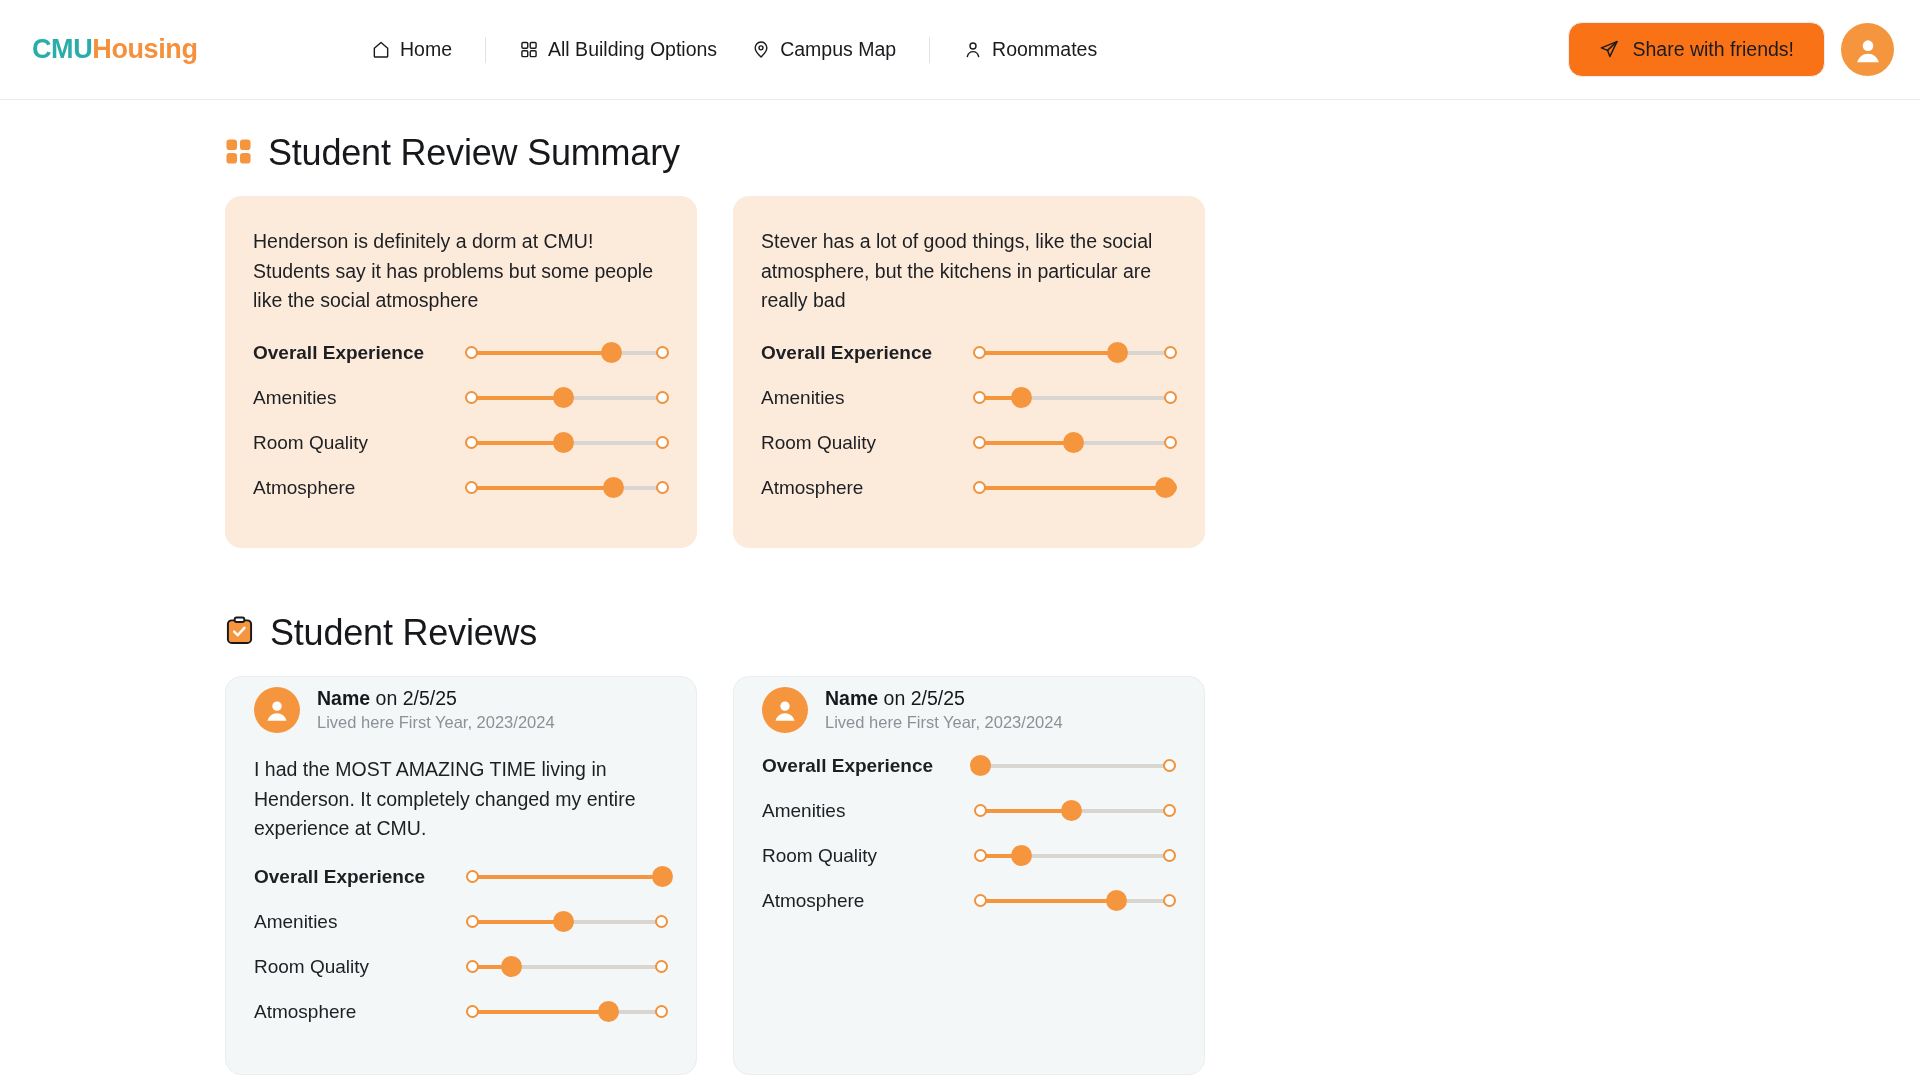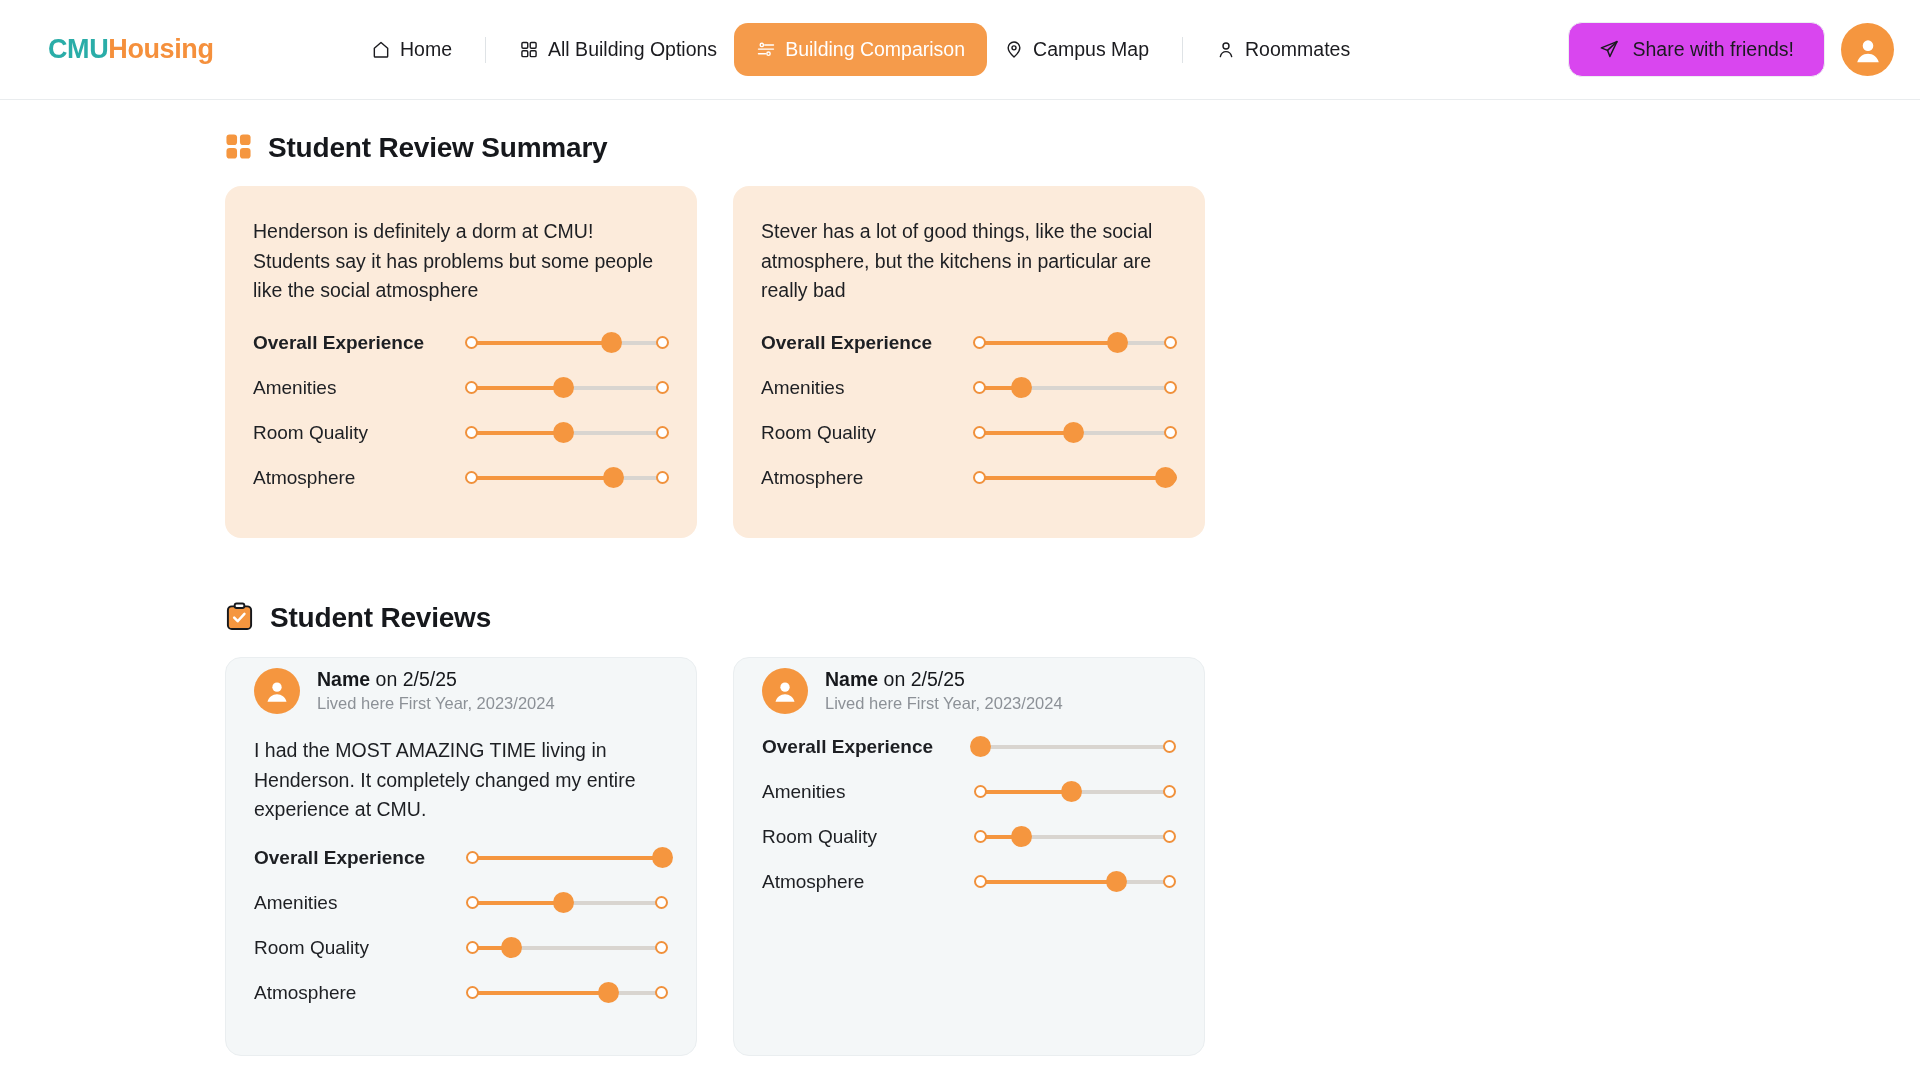--- a/index.html
+++ b/index.html
@@ -11,21 +11,21 @@
   }
 
   
   .navbar {
     height: 100px;
     width: 1920px;
     background: #ffffff;
     border-bottom: 1px solid #e9ecee;
     display: flex;
     align-items: center;
-    padding: 0 44px;
+    padding: 0 28px;
     position: relative;
   }
   .logo {
     font-size: 27px;
     font-weight: bold;
     letter-spacing: -0.4px;
     margin-left: 4px;
     white-space: nowrap;
   }
   .logo .cmu { color: #2aada8; }
@@ -67,21 +67,21 @@
     position: absolute;
     right: 26px;
     display: flex;
     align-items: center;
     gap: 16px;
   }
   .share-btn {
     display: flex;
     align-items: center;
     gap: 14px;
-    background: #d946ef;
+    background: #f97316;
     border: 1px solid #eceff1;
     border-radius: 14px;
     padding: 15px 30px;
     font-size: 19.5px;
     color: #1b1b1f;
     cursor: pointer;
     white-space: nowrap;
   }
   .avatar-btn {
     width: 53px; height: 53px;
@@ -97,22 +97,22 @@
     width: 1920px;
   }
   .section-head {
     display: flex;
     align-items: center;
     gap: 16px;
     margin-left: 225px;
     margin-top: 32px;
   }
   .section-title {
-    font-size: 28px;
-    font-weight: bold;
+    font-size: 36px;
+    font-weight: normal;
     color: #16181c;
     letter-spacing: -0.2px;
   }
 
   .grid2 {
     display: grid;
     grid-template-columns: 472px 472px;
     gap: 36px;
     margin-left: 225px;
     margin-top: 22px;
@@ -254,32 +254,20 @@
       <div class="nav-item">
         <span class="nav-icon">
           <svg width="21" height="21" viewBox="0 0 24 24" fill="none" stroke="currentColor" stroke-width="1.7" stroke-linecap="round" stroke-linejoin="round">
             <rect x="3.5" y="3.5" width="7" height="7" rx="1.4"></rect>
             <rect x="13.5" y="3.5" width="7" height="7" rx="1.4"></rect>
             <rect x="3.5" y="13.5" width="7" height="7" rx="1.4"></rect>
             <rect x="13.5" y="13.5" width="7" height="7" rx="1.4"></rect>
           </svg>
         </span>
                   <span>All Building Options</span>
-      </div>
-      <div class="nav-item active">
-        <span class="nav-icon">
-          <svg width="21" height="21" viewBox="0 0 24 24" fill="none" stroke="currentColor" stroke-width="1.7" stroke-linecap="round" stroke-linejoin="round">
-            <circle cx="7" cy="6.5" r="2"></circle>
-            <line x1="10.5" y1="6.5" x2="21" y2="6.5"></line>
-            <line x1="3" y1="11.5" x2="21" y2="11.5"></line>
-            <circle cx="15" cy="17" r="2"></circle>
-            <line x1="3" y1="17" x2="11.5" y2="17"></line>
-          </svg>
-        </span>
-                  <span>Building Comparison</span>
       </div>
       <div class="nav-item">
         <span class="nav-icon">
           <svg width="21" height="21" viewBox="0 0 24 24" fill="none" stroke="currentColor" stroke-width="1.7" stroke-linecap="round" stroke-linejoin="round">
             <path d="M12 21s7-6.2 7-11a7 7 0 1 0-14 0c0 4.8 7 11 7 11z"></path>
             <circle cx="12" cy="10" r="2.4"></circle>
           </svg>
         </span>
                   <span>Campus Map</span>
       </div>

